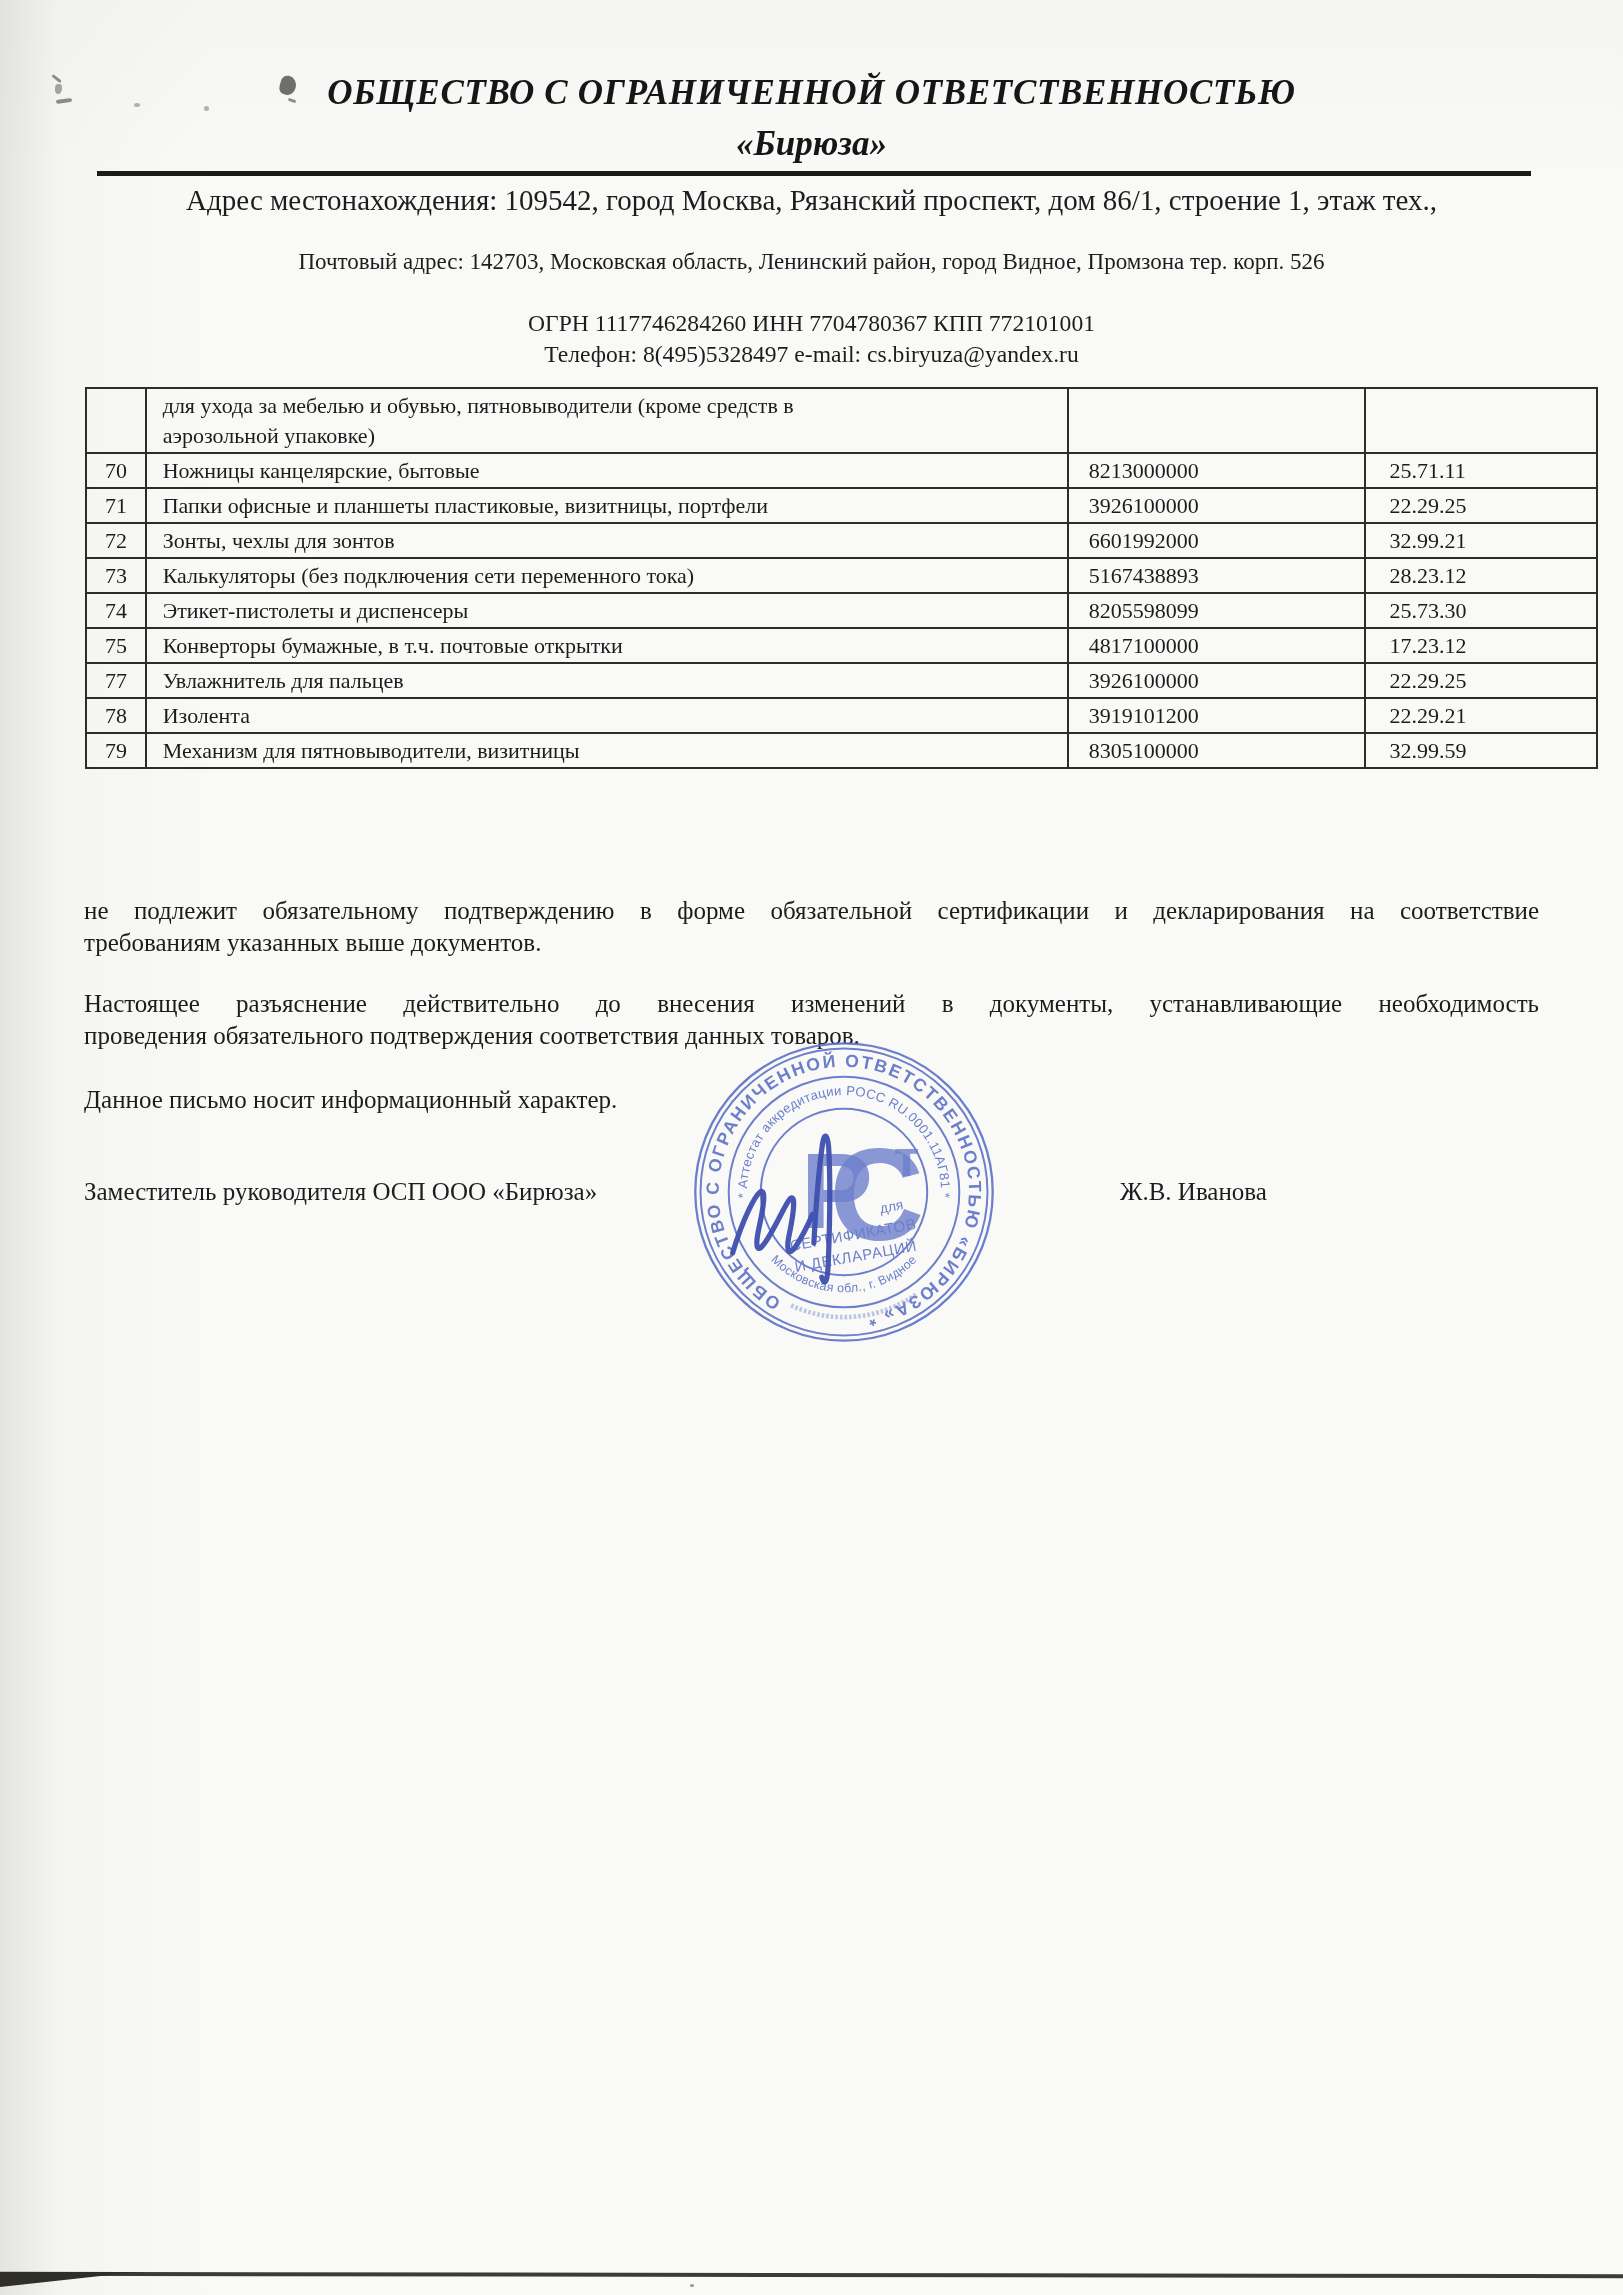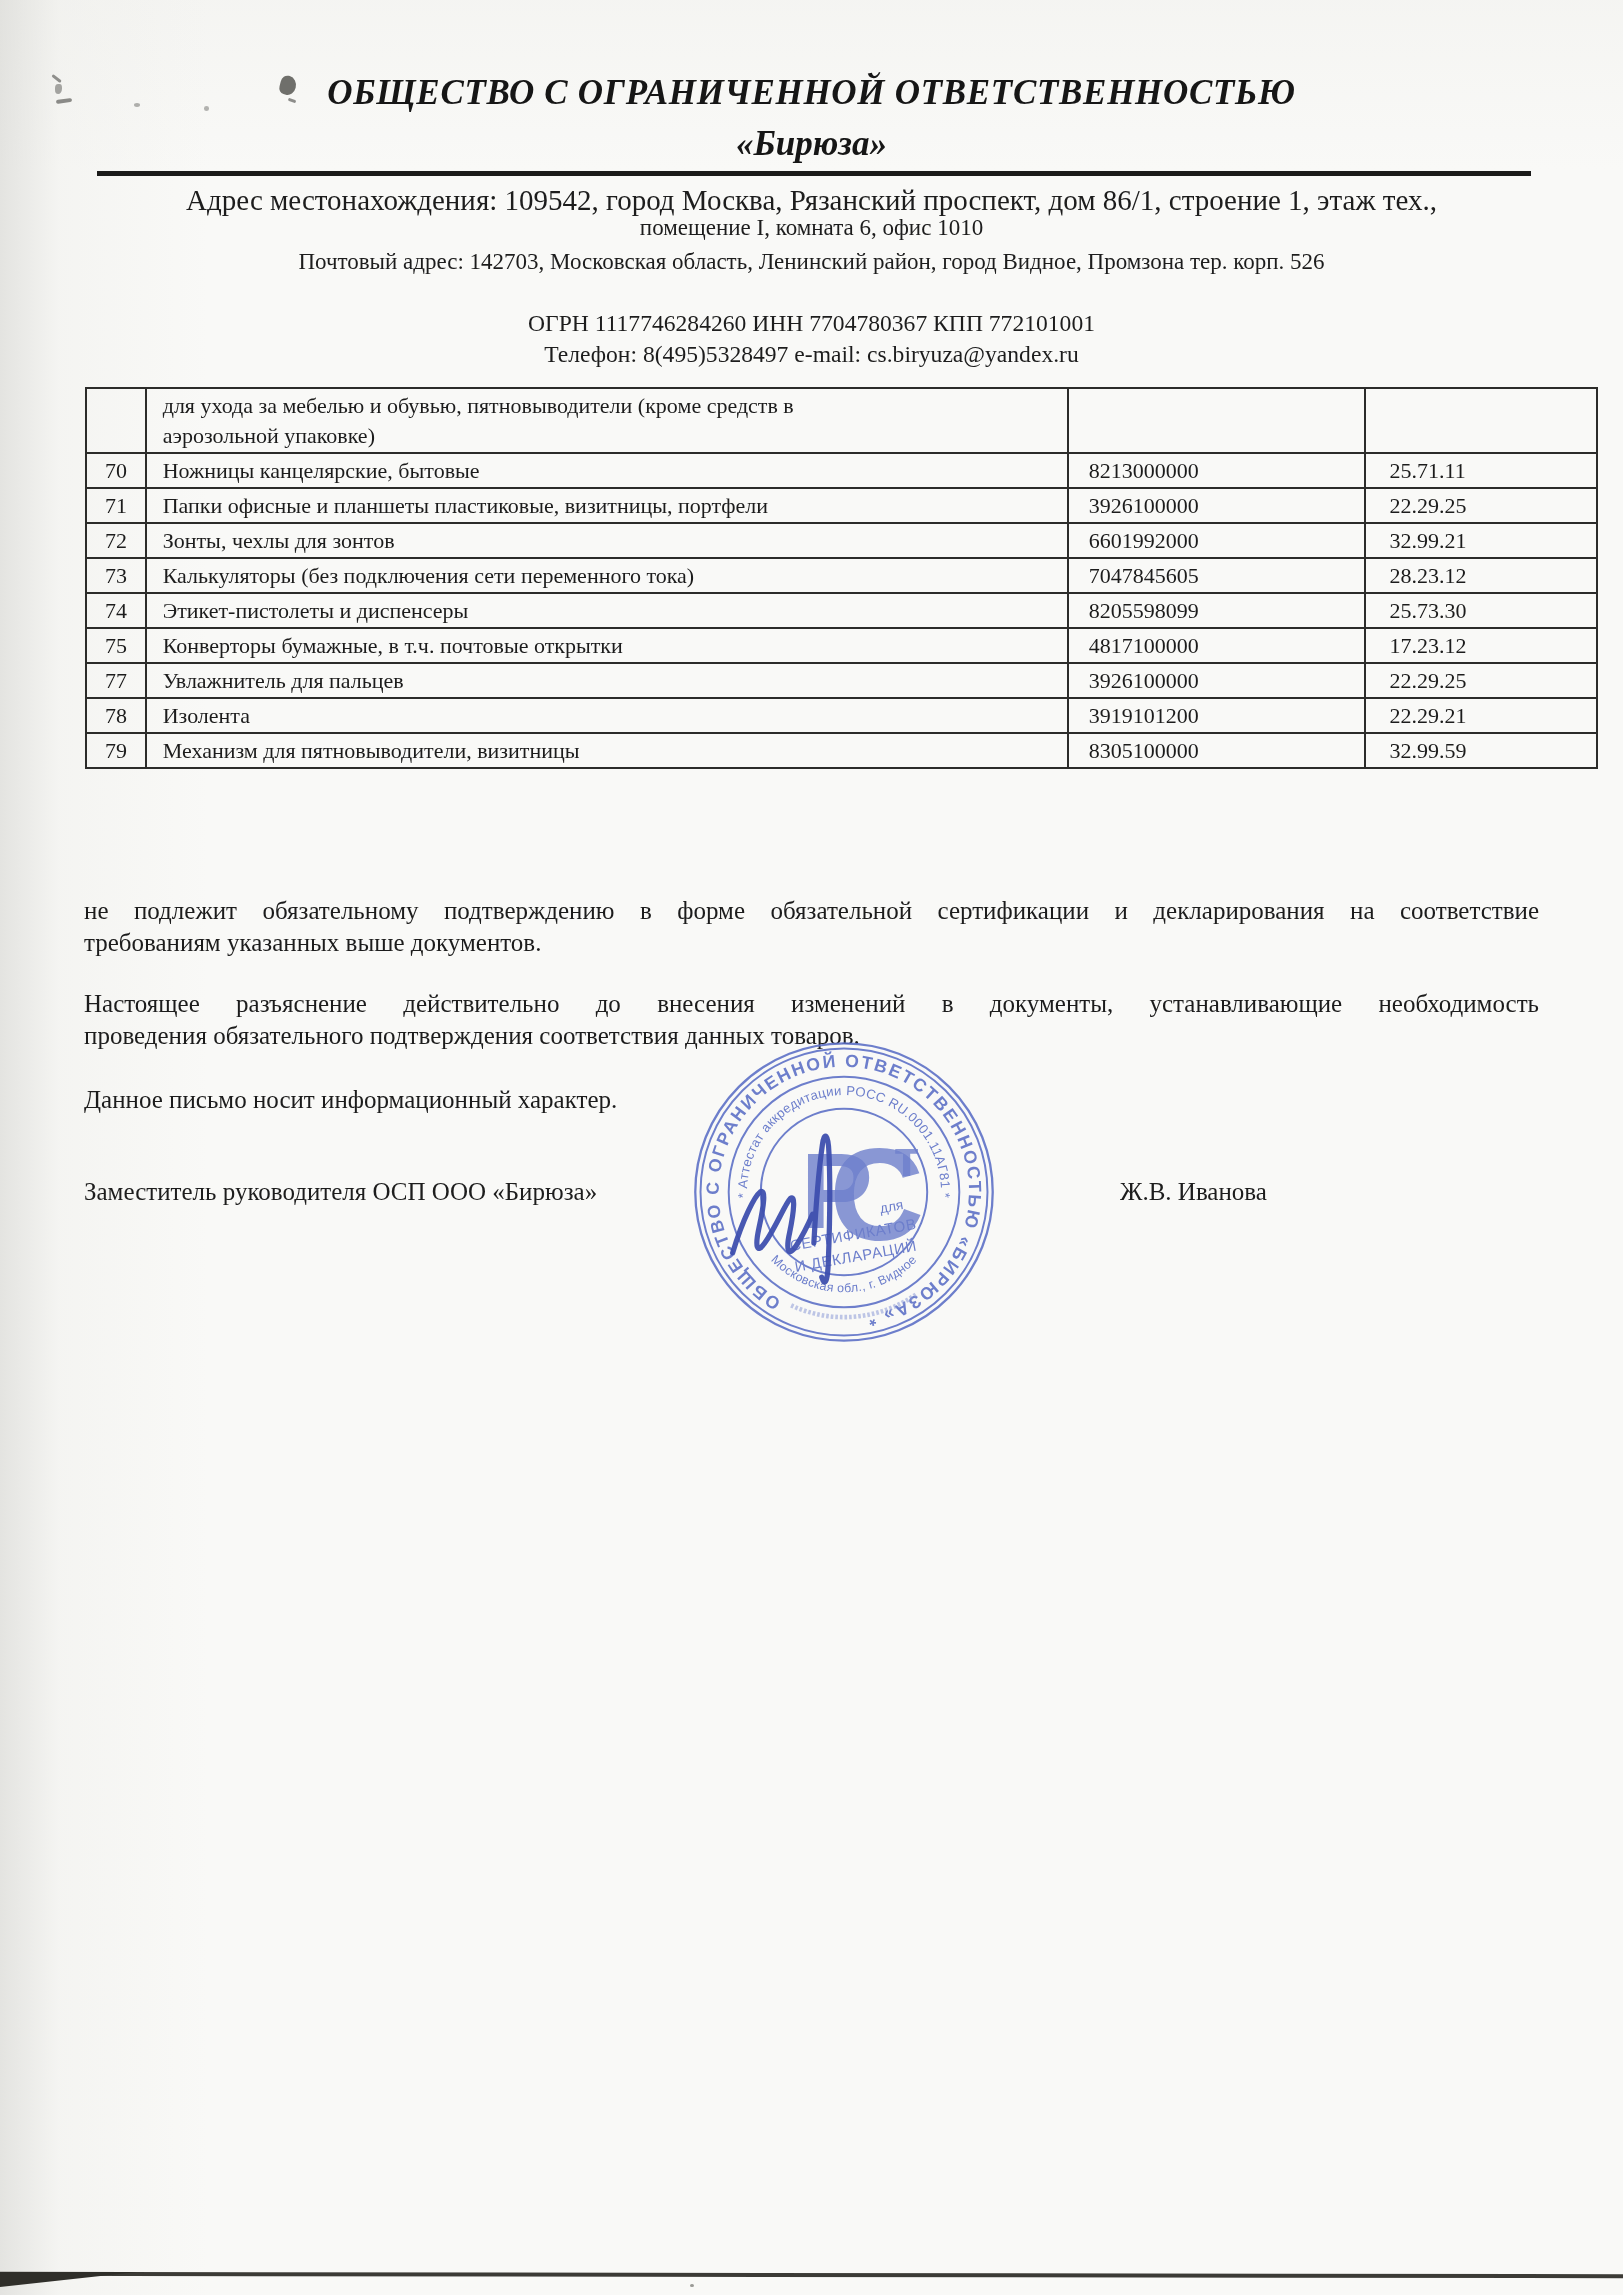--- a/index.html
+++ b/index.html
@@ -94,21 +94,20 @@
   <div class="smudge sm-c"></div>
   <div class="smudge sm-d"></div>
   <div class="smudge sm-e"></div>
   <div class="smudge sm-f"></div>
   <div class="smudge sm-g"></div>
 
   <div class="centerline title-line">ОБЩЕСТВО С ОГРАНИЧЕННОЙ ОТВЕТСТВЕННОСТЬЮ</div>
   <div class="centerline title-name">«Бирюза»</div>
   <div class="head-rule"></div>
   <div class="centerline addr1">Адрес местонахождения: 109542, город Москва, Рязанский проспект, дом 86/1, строение 1, этаж тех.,</div>
-  <div class="centerline addr2">помещение I, комната 6, офис 1010</div>
   <div class="centerline postal">Почтовый адрес: 142703, Московская область, Ленинский район, город Видное, Промзона тер. корп. 526</div>
   <div class="centerline ogrn">ОГРН 1117746284260 ИНН 7704780367 КПП 772101001</div>
   <div class="centerline phone">Телефон: 8(495)5328497 e-mail: cs.biryuza@yandex.ru</div>
 
   <table class="goods">
     <tbody>
       <tr class="carryover">
         <td class="c-num"></td>
         <td class="c-desc">
           <div class="desc-line">для ухода за мебелью и обувью, пятновыводители (кроме средств в</div>
@@ -131,21 +130,21 @@
       </tr>
       <tr class="goods-row">
         <td class="c-num">72</td>
         <td class="c-desc">Зонты, чехлы для зонтов</td>
         <td class="c-code">6601992000</td>
         <td class="c-okpd">32.99.21</td>
       </tr>
       <tr class="goods-row">
         <td class="c-num">73</td>
         <td class="c-desc">Калькуляторы (без подключения сети переменного тока)</td>
-        <td class="c-code">7047845605</td>
+        <td class="c-code">5167438893</td>
         <td class="c-okpd">28.23.12</td>
       </tr>
       <tr class="goods-row">
         <td class="c-num">74</td>
         <td class="c-desc">Этикет-пистолеты и диспенсеры</td>
         <td class="c-code">8205598099</td>
         <td class="c-okpd">25.73.30</td>
       </tr>
       <tr class="goods-row">
         <td class="c-num">75</td>

